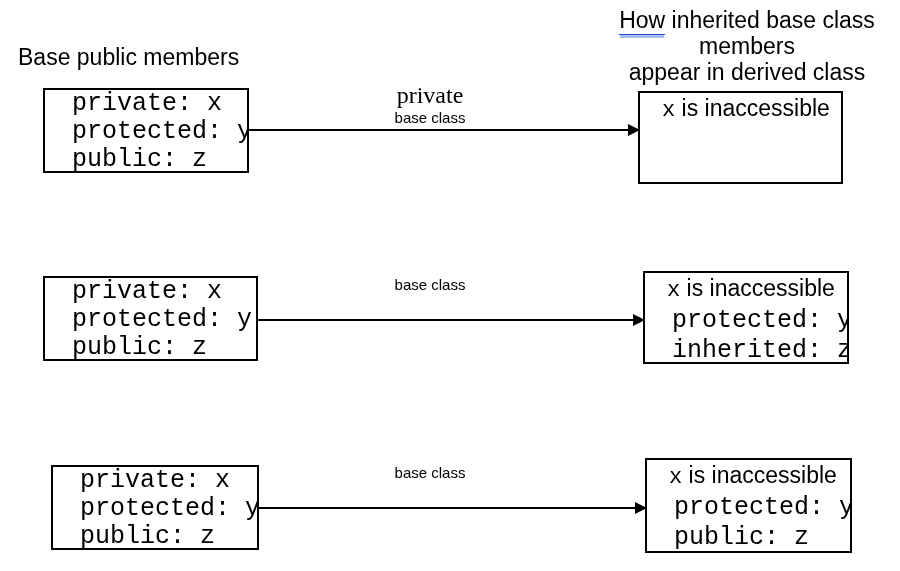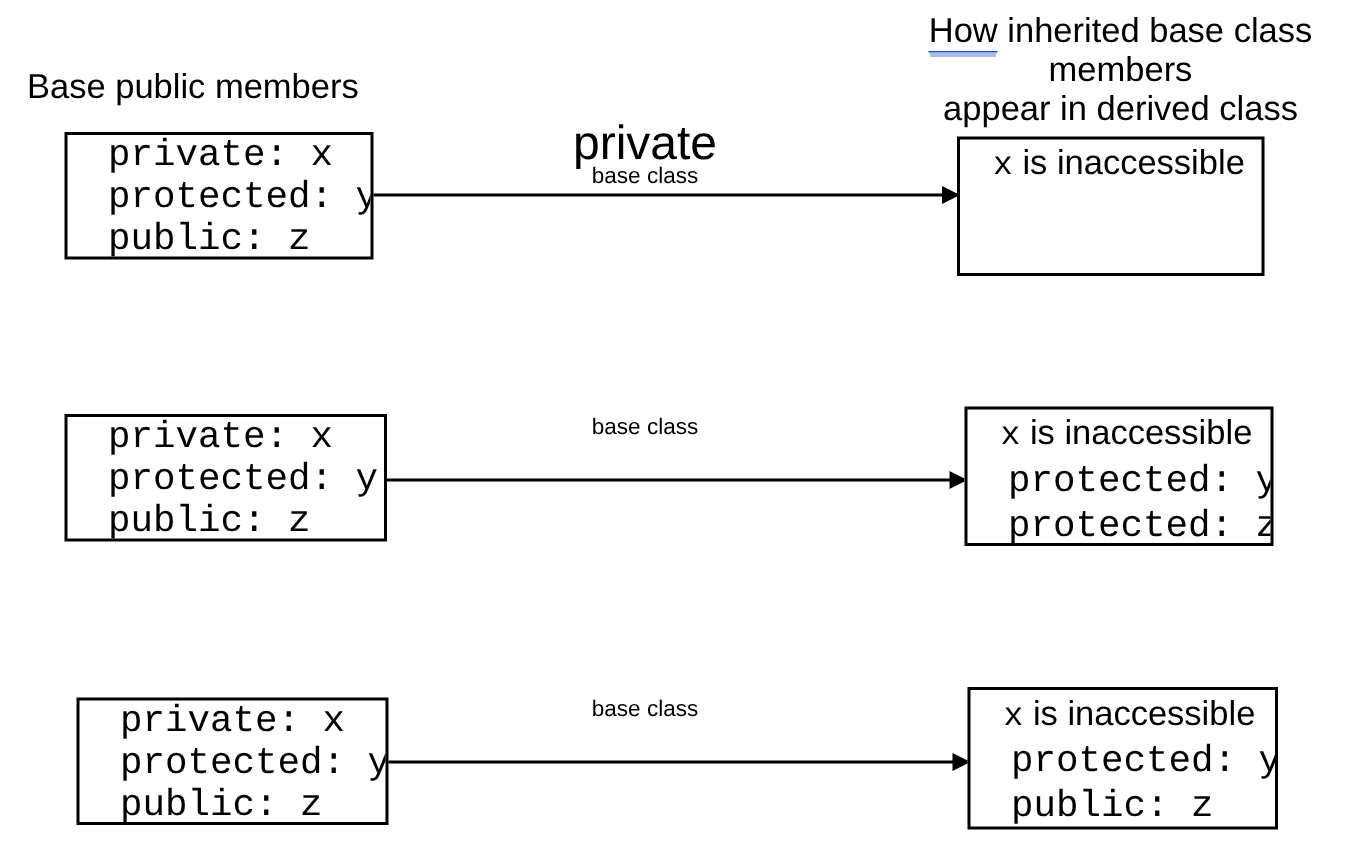--- a/index.html
+++ b/index.html
@@ -47,22 +47,22 @@
   
   .arrow { position:absolute; height:0; border-top:2px solid #000; }
   .arrow-head {
     position:absolute; right:-1px; top:-7px; width:0; height:0;
     border-left:12px solid #000;
     border-top:6px solid transparent;
     border-bottom:6px solid transparent;
   }
   .arrow-label { position:absolute; width:230px; text-align:center; }
   .arrow-label .mono-label {
-    font-family:Liberation Sans, sans-serif;
-    font-size:32px; line-height:22px; white-space:nowrap;
+    font-family:Liberation Serif, serif;
+    font-size:24px; line-height:22px; white-space:nowrap;
   }
   .arrow-label .sans-label {
     font-size:15px; line-height:23px; white-space:nowrap;
   }
 
   
   .r1-base    { left:43px;  top:88px;  width:206px; height:85px; }
   .r1-label   { left:315px; top:84px; }
   .r1-arrow   { left:249px; top:129px; width:390px; }
   .r1-derived { left:638px; top:91px;  width:205px; height:93px; }
@@ -112,21 +112,21 @@
   </div>
   <div class="arrow-label r2-label">
     <div class="sans-label">base class</div>
   </div>
   <div class="arrow r2-arrow">
     <span class="arrow-head"></span>
   </div>
   <div class="box derived-box r2-derived">
     <div class="derived-first-line"><span class="mono-x">x</span><span> is inaccessible</span></div>
     <div class="mono-line">protected: y</div>
-    <div class="mono-line"><span class="u">protected: z</span></div>
+    <div class="mono-line"><span class="u">inherited: z</span></div>
   </div>
 
   <div class="box r3-base">
     <div class="mono-line">private: x</div>
     <div class="mono-line">protected: y</div>
     <div class="mono-line"><span class="u">public: z</span></div>
   </div>
   <div class="arrow-label r3-label">
     <div class="sans-label">base class</div>
   </div>

